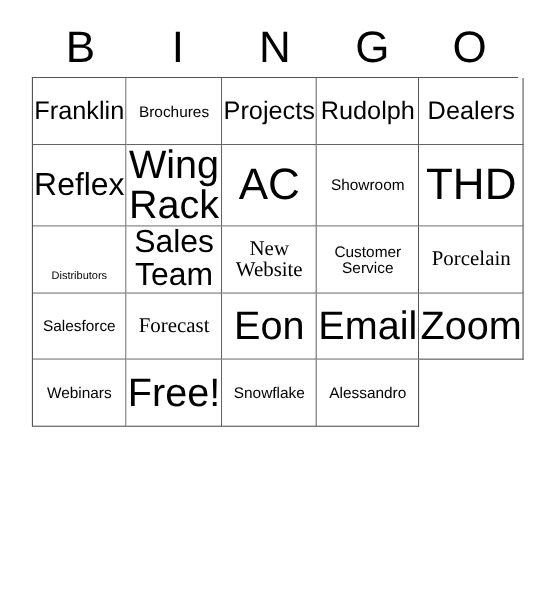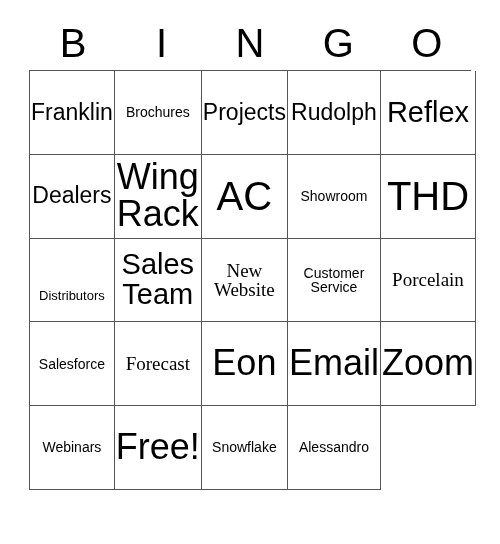--- a/index.html
+++ b/index.html
@@ -44,21 +44,21 @@
     color: #000000;
     letter-spacing: 0px;
   }
 
   
   #bingo-grid {
     position: absolute;
     left: 29px;
     top: 70px;
     width: 442px;
-    height: 420px;
+    height: 318px;
     display: grid;
     grid-template-columns: repeat(5, 1fr);
     grid-template-rows: repeat(5, 1fr);
     border-top: 1.5px solid #555555;
     border-left: 1.5px solid #555555;
     box-sizing: border-box;
     background: #ffffff;
   }
   .bingo-cell {
     border-right: 1.5px solid #555555;
@@ -82,21 +82,21 @@
     white-space: pre-line;
   }
 
   
   .fs-xxl { font-size: 40px; }
   .fs-xl  { font-size: 36px; }
   .fs-lg  { font-size: 29px; }
   .fs-md  { font-size: 23px; }
   .fs-sm  { font-size: 19px; font-family: Liberation Serif, serif; }
   .fs-xs  { font-size: 14px; }
-  .fs-xxs { font-size: 13px; margin-top: 32px; }
+  .fs-xxs { font-size: 10px; margin-top: 32px; }
 </style>
 </head>
 <body>
 
 <div id="bingo-card">
 
   <div id="bingo-header">
     <div class="header-letter">B</div>
     <div class="header-letter">I</div>
     <div class="header-letter">N</div>
@@ -111,24 +111,24 @@
       <div class="bingo-cell">
         <span class="cell-text fs-xs">Brochures</span>
       </div>
       <div class="bingo-cell">
         <span class="cell-text fs-md">Projects</span>
       </div>
       <div class="bingo-cell">
         <span class="cell-text fs-md">Rudolph</span>
       </div>
       <div class="bingo-cell">
-        <span class="cell-text fs-lg">Reflex</span>
+        <span class="cell-text fs-md">Dealers</span>
       </div>
       <div class="bingo-cell">
-        <span class="cell-text fs-md">Dealers</span>
+        <span class="cell-text fs-lg">Reflex</span>
       </div>
       <div class="bingo-cell">
         <span class="cell-text fs-xl">Wing
 Rack</span>
       </div>
       <div class="bingo-cell">
         <span class="cell-text fs-xxl">AC</span>
       </div>
       <div class="bingo-cell">
         <span class="cell-text fs-xs">Showroom</span>

